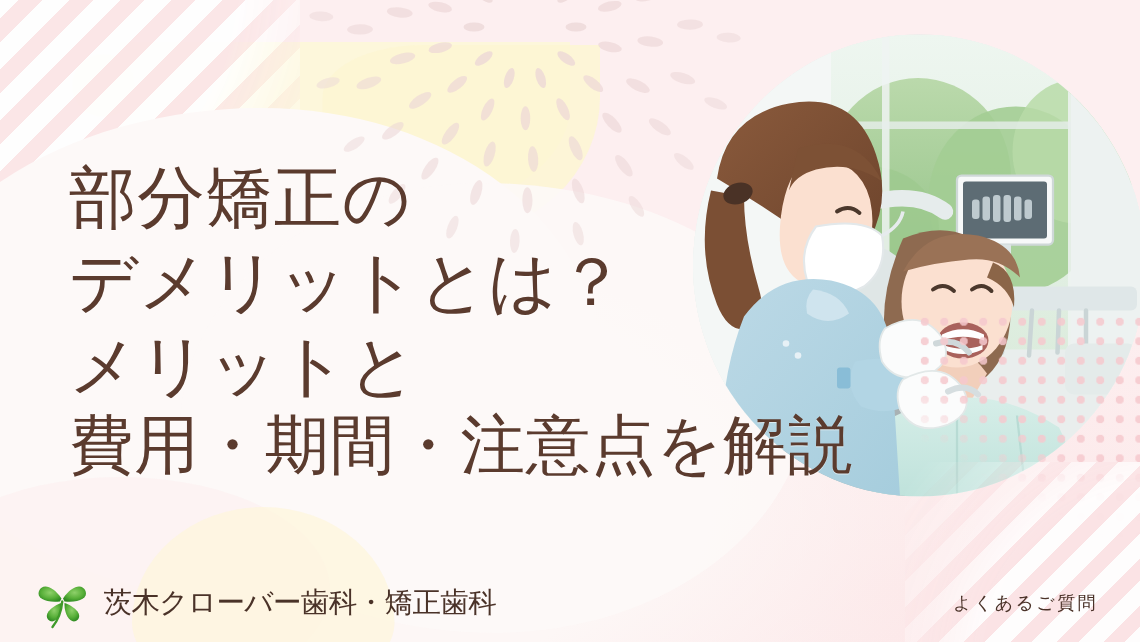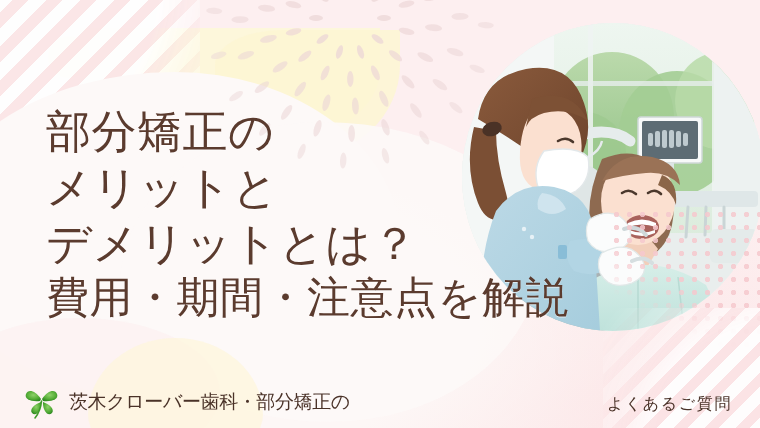--- a/index.html
+++ b/index.html
@@ -220,21 +220,21 @@
     letter-spacing: -0.4px;
     white-space: nowrap;
     font-weight: 400;
   }
   .footer-link {
     position: absolute;
     right: 28px;
     top: 394px;
     font-family: "Liberation Sans", "DejaVu Sans", sans-serif;
     color: #4a3228;
-    font-size: 16px;
+    font-size: 12px;
     letter-spacing: 1.6px;
     white-space: nowrap;
   }
 </style>
 </head>
 <body>
 
 <div id="banner">
 
   <div class="bg-base"></div>
@@ -437,40 +437,40 @@
 
       <rect x="96" y="222" width="9" height="14" rx="2" fill="#7fb8d4" opacity="0.8"></rect>
     </svg>
   </div>
 
   <div class="dots-br"></div>
   <div class="stripes-br"></div>
 
   <div class="title-block">
     <div class="title-line">部分矯正の</div>
+    <div class="title-line">デメリットとは？</div>
     <div class="title-line">メリットと</div>
-    <div class="title-line">デメリットとは？</div>
     <div class="subtitle-line">費用・期間・注意点を解説</div>
   </div>
 
   <div class="footer-logo">
     <span>
       <svg class="clover-icon" viewBox="0 0 40 38" xmlns="http://www.w3.org/2000/svg" aria-hidden="true">
         <defs>
           <radialGradient id="leafG" cx="50%" cy="40%" r="62%">
             <stop offset="0%" stop-color="#8ed06a"></stop>
             <stop offset="60%" stop-color="#59b03a"></stop>
             <stop offset="100%" stop-color="#2f8a22"></stop>
           </radialGradient>
         </defs>
         <path d="M19 16 C13 7 6 6 4 11 C2 16 9 19 18 18 Z" fill="url(#leafG)"></path>
         <path d="M20 16 C26 7 33 6 35 11 C37 16 30 19 21 18 Z" fill="url(#leafG)"></path>
         <path d="M19 19 C13 21 7 26 10 30 C14 34 19 28 19 20 Z" fill="url(#leafG)"></path>
         <path d="M21 19 C27 21 33 26 30 30 C26 34 21 28 21 20 Z" fill="url(#leafG)"></path>
         <path d="M19.5 18 C19 24 17 30 13 35" stroke="#3f9a2a" stroke-width="1.6" fill="none" stroke-linecap="round"></path>
       </svg>
     </span>
-    <span class="clinic-name">茨木クローバー歯科・部分矯正の</span>
+    <span class="clinic-name">茨木クローバー歯科・矯正歯科</span>
   </div>
 
   <div class="footer-link">よくあるご質問</div>
 
 </div>
 
 </body></html>

